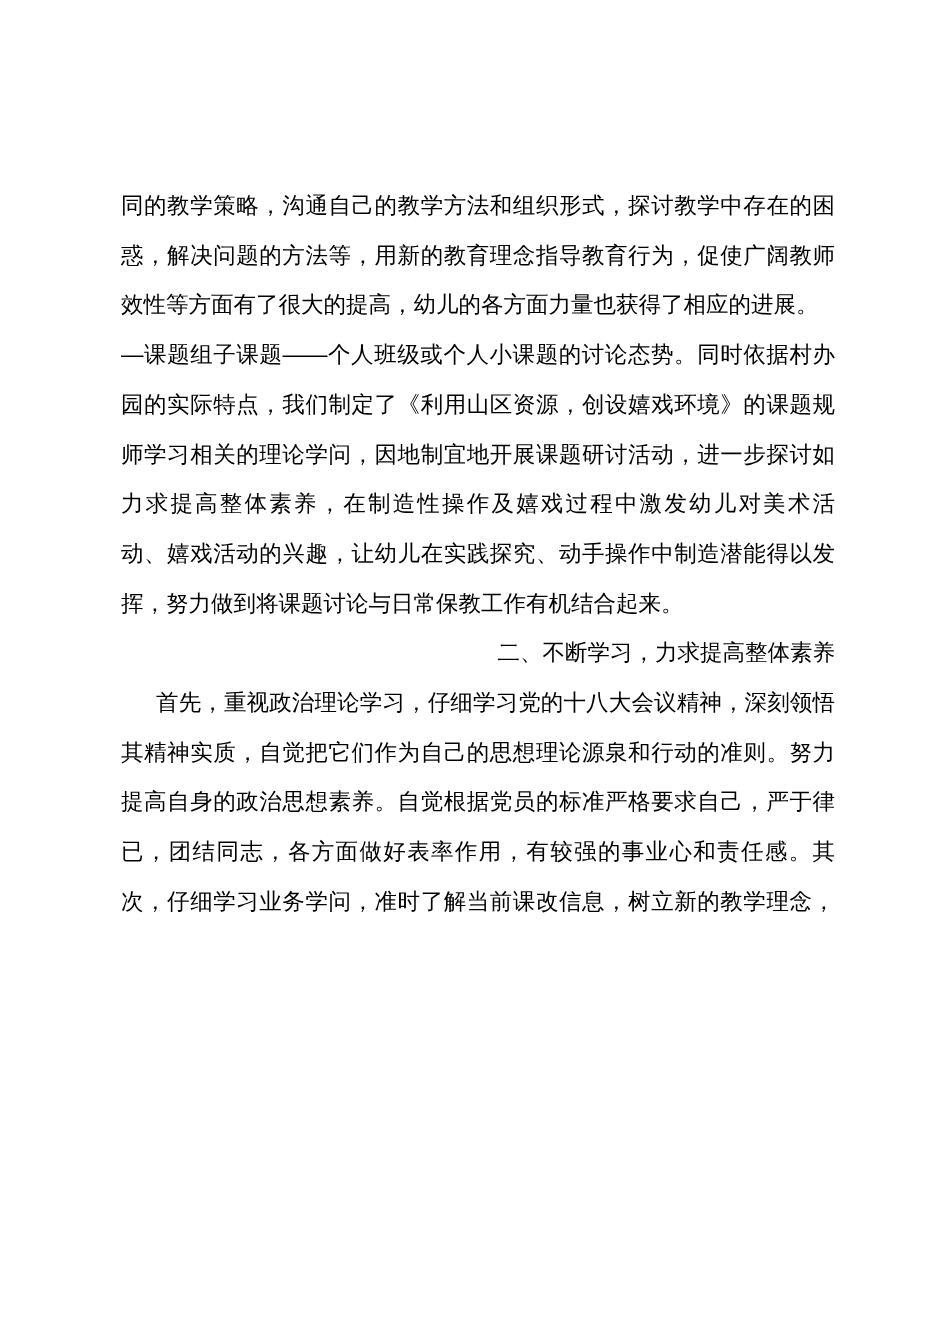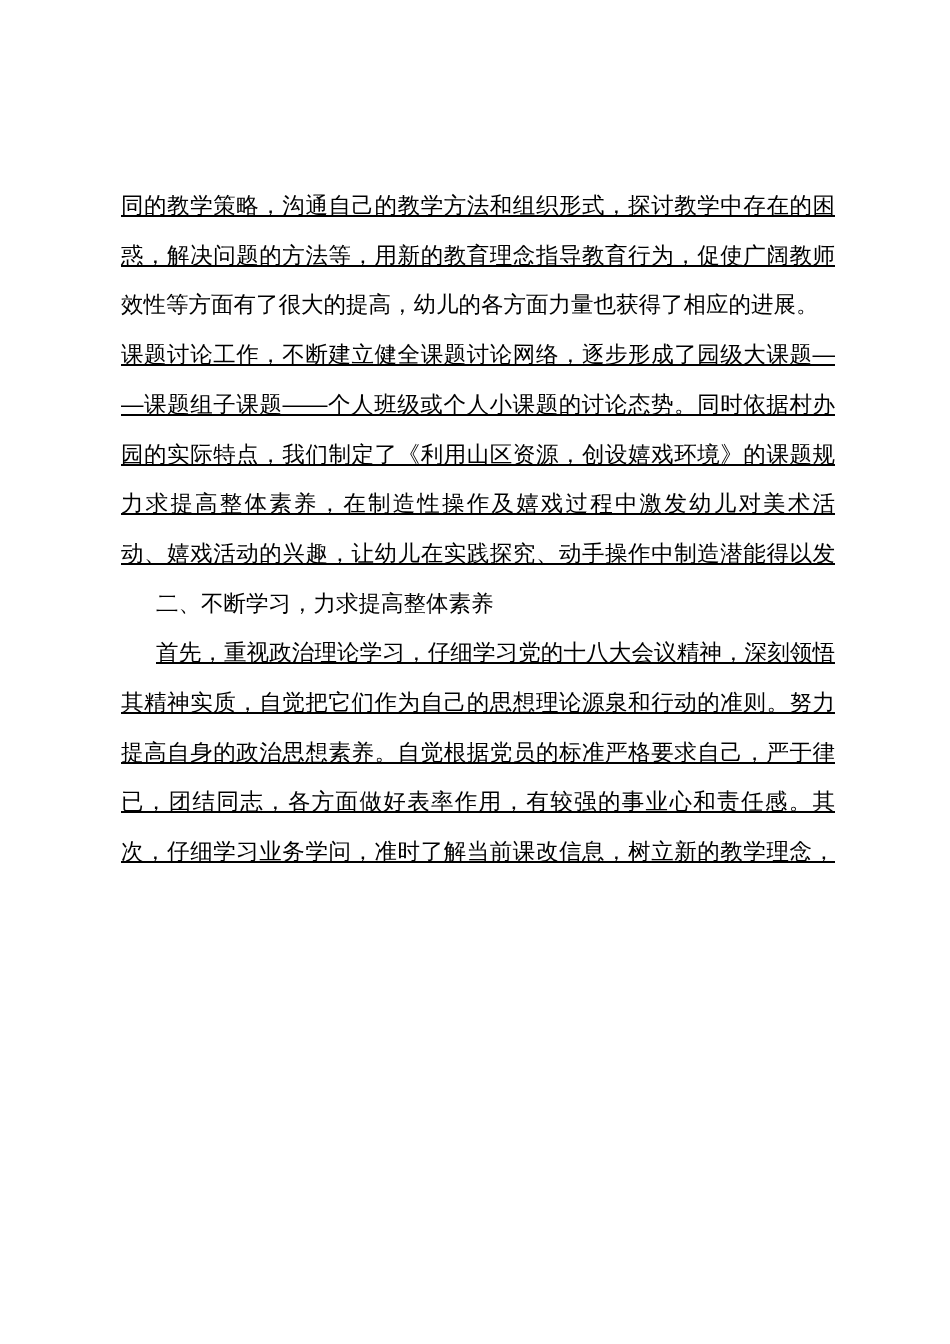--- a/index.html
+++ b/index.html
@@ -28,39 +28,40 @@
     font-family: "Liberation Sans", sans-serif;
     font-size: 22.5px;
     line-height: 49.7px;
     color: #000000;
     white-space: normal;
   }
   .fill {
     text-align: justify;
     text-align-last: justify;
     text-justify: inter-character;
-    text-decoration: underline;
   }
   .indent {
     text-indent: 35px;
+    text-align: right;
   }
 </style>
 </head>
 <body>
 
 <div class="page">
   <div class="text-block">
     <div class="line fill">同的教学策略，沟通自己的教学方法和组织形式，探讨教学中存在的困</div>
     <div class="line fill">惑，解决问题的方法等，用新的教育理念指导教育行为，促使广阔教师</div>
     <div class="line">效性等方面有了很大的提高，幼儿的各方面力量也获得了相应的进展。</div>
-    <div class="line fill">课题讨论工作，不断建立健全课题讨论网络，逐步形成了园级大课题—</div>
     <div class="line fill">—课题组子课题——个人班级或个人小课题的讨论态势。同时依据村办</div>
     <div class="line fill">园的实际特点，我们制定了《利用山区资源，创设嬉戏环境》的课题规</div>
+    <div class="line fill">师学习相关的理论学问，因地制宜地开展课题研讨活动，进一步探讨如</div>
     <div class="line fill">力求提高整体素养，在制造性操作及嬉戏过程中激发幼儿对美术活</div>
     <div class="line fill">动、嬉戏活动的兴趣，让幼儿在实践探究、动手操作中制造潜能得以发</div>
+    <div class="line">挥，努力做到将课题讨论与日常保教工作有机结合起来。</div>
     <div class="line indent">二、不断学习，力求提高整体素养</div>
     <div class="line fill indent">首先，重视政治理论学习，仔细学习党的十八大会议精神，深刻领悟</div>
     <div class="line fill">其精神实质，自觉把它们作为自己的思想理论源泉和行动的准则。努力</div>
     <div class="line fill">提高自身的政治思想素养。自觉根据党员的标准严格要求自己，严于律</div>
     <div class="line fill">已，团结同志，各方面做好表率作用，有较强的事业心和责任感。其</div>
     <div class="line fill">次，仔细学习业务学问，准时了解当前课改信息，树立新的教学理念，</div>
   </div>
 </div>
 
 </body></html>

